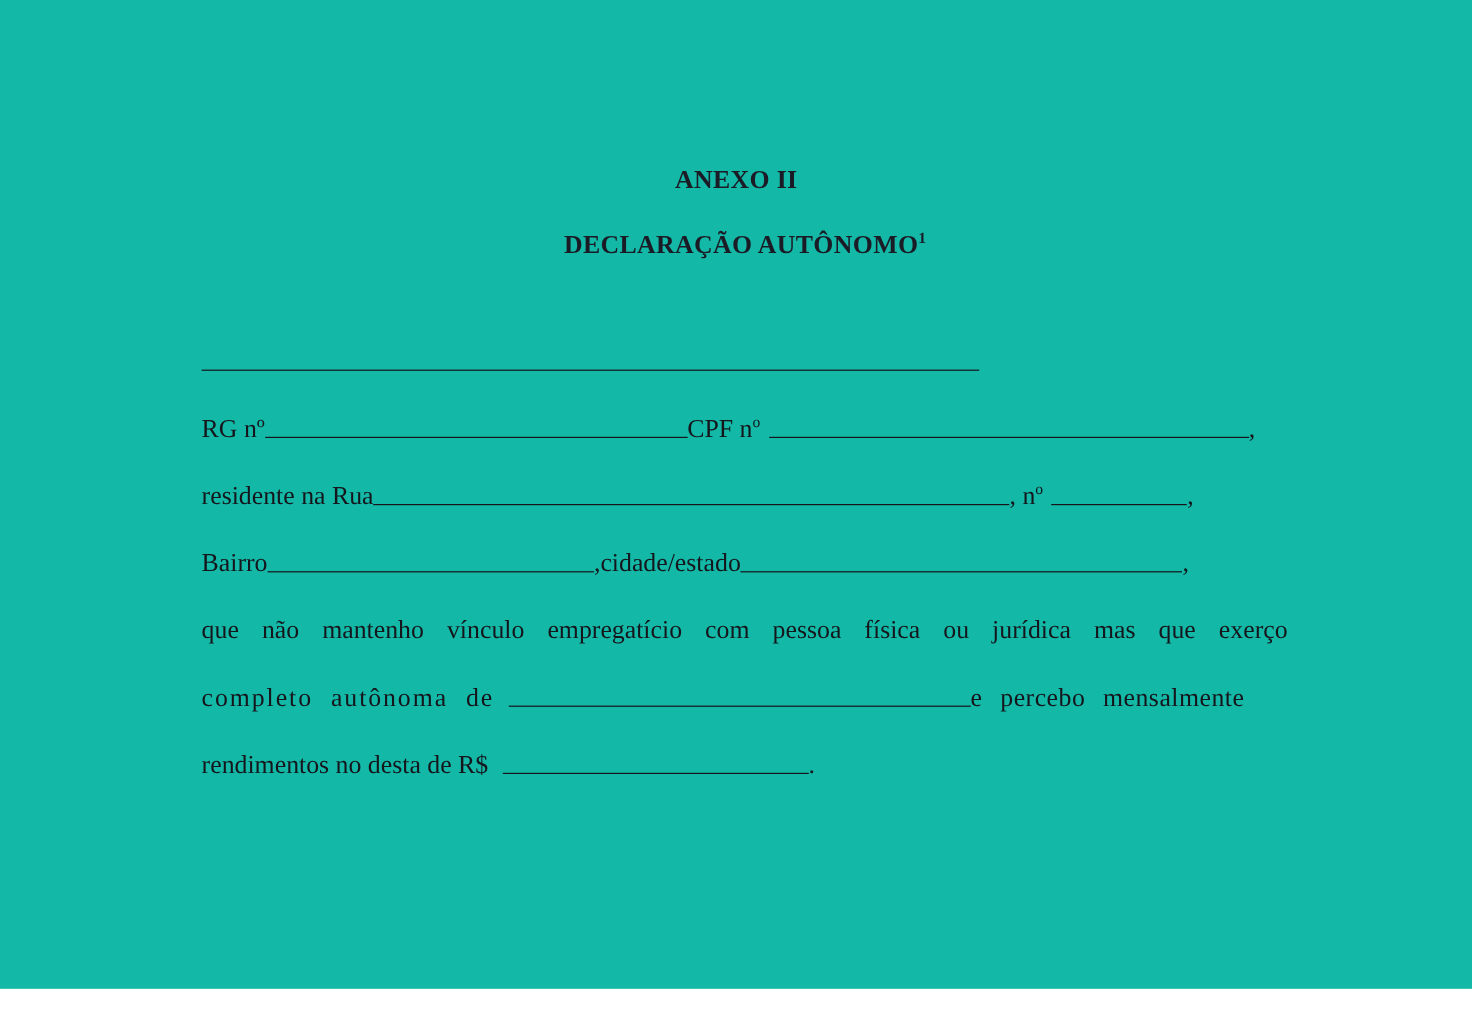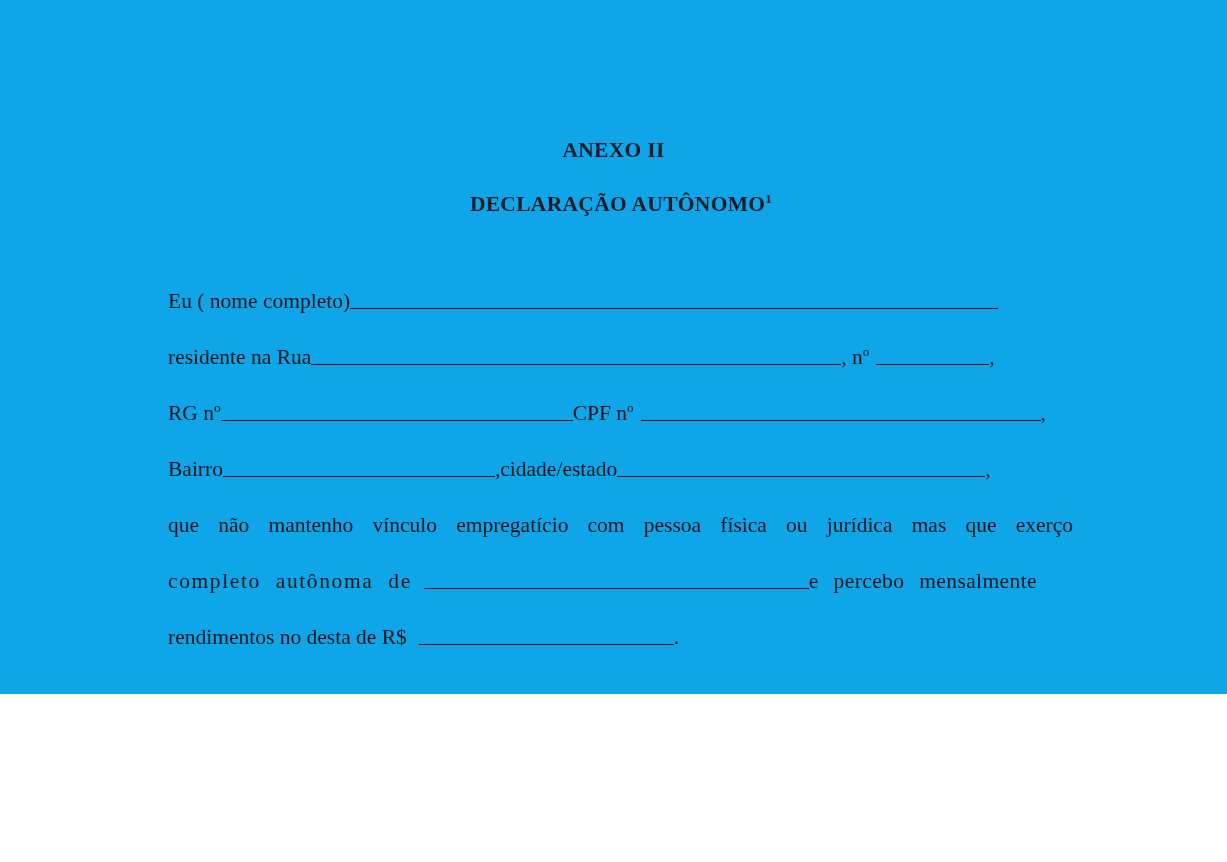--- a/index.html
+++ b/index.html
@@ -11,22 +11,22 @@
     height: 862px;
     background: #ffffff;
     font-family: "Liberation Serif", "DejaVu Serif", serif;
     color: #1a1a1a;
     overflow: hidden;
   }
 
   .page {
     position: relative;
     width: 1227px;
-    height: 694px;
-    background: #0ea5e9;
+    height: 824px;
+    background: #14b8a6;
   }
 
   
   .heading-block {
     position: absolute;
     left: 0;
     top: 140px;
     width: 1227px;
     text-align: center;
   }
@@ -101,25 +101,25 @@
 
 <div class="page">
 
   <div class="heading-block">
     <div class="heading heading-1">ANEXO II</div>
     <div class="heading heading-2"><span>DECLARAÇÃO AUTÔNOMO</span><span class="sup">1</span></div>
   </div>
 
   <div class="body-block">
 
-    <div class="doc-line"><span>Eu ( nome completo)</span><span class="blank w-nome"></span></div>
+    <div class="doc-line"><span class="blank w-nome"></span></div>
+
+    <div class="doc-line"><span>RG nº</span><span class="blank w-rg"></span><span>CPF n</span><span class="sup-o">o</span><span class="sp"></span><span class="blank w-cpf"></span><span>,</span></div>
 
     <div class="doc-line"><span>residente na Rua</span><span class="blank w-rua"></span><span>, n</span><span class="sup-o">o</span><span class="sp"></span><span class="blank w-num"></span><span>,</span></div>
-
-    <div class="doc-line"><span>RG nº</span><span class="blank w-rg"></span><span>CPF n</span><span class="sup-o">o</span><span class="sp"></span><span class="blank w-cpf"></span><span>,</span></div>
 
     <div class="doc-line"><span>Bairro</span><span class="blank w-bairro"></span><span>,cidade/estado</span><span class="blank w-cidade"></span><span>,</span></div>
 
 
     <div class="doc-line justified"><span>que não mantenho vínculo empregatício com pessoa física ou jurídica mas que exerço</span></div>
 
     <div class="doc-line"><span style="letter-spacing:1.6px; word-spacing:8px;">completo autônoma de</span><span class="sp-wide"></span><span class="blank w-ativ"></span><span style="letter-spacing:0.4px; word-spacing:9px;">e percebo mensalmente</span></div>
 
     <div class="doc-line"><span>rendimentos no desta de R$</span><span class="sp-wide"></span><span class="blank w-valor"></span><span>.</span></div>
 

